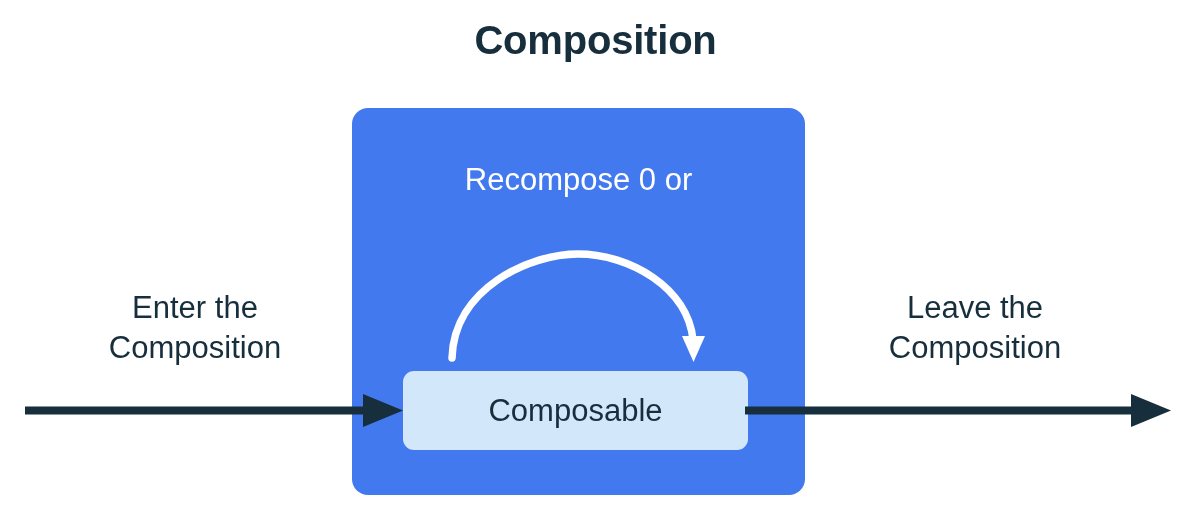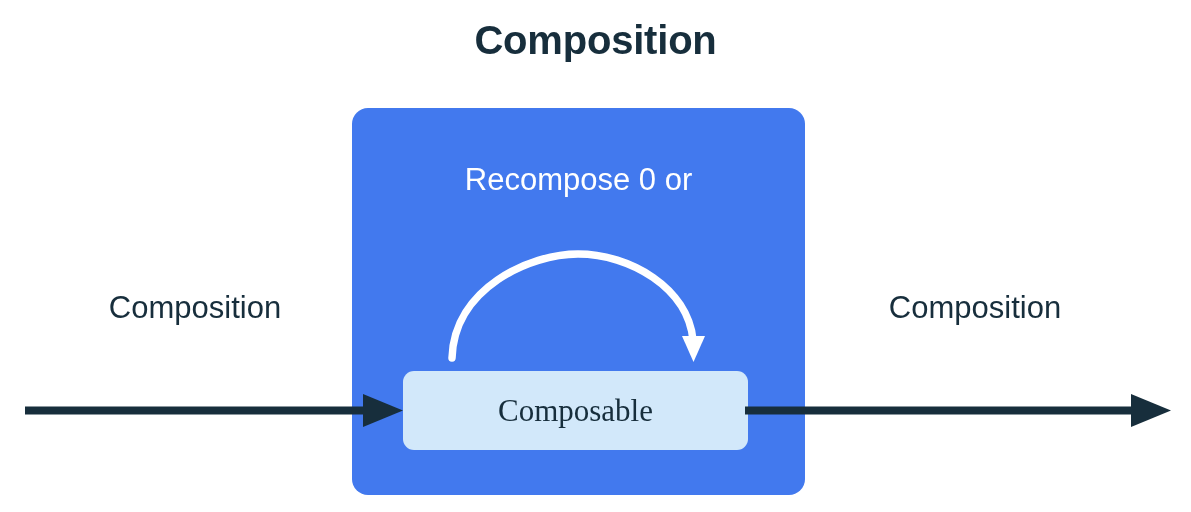--- a/index.html
+++ b/index.html
@@ -69,21 +69,20 @@
     background: #D2E8FA;
     border-radius: 11px;
     display: flex;
     align-items: center;
     justify-content: center;
   }
   #composable-label {
     font-size: 31px;
     color: #172E3C;
     line-height: 1;
-    font-family: Liberation Serif, serif;
   }
   
   #enter-arrow {
     position: absolute;
     left: 25px;
     top: 390px;
     width: 380px;
     height: 41px;
   }
   #leave-arrow {
@@ -138,20 +137,22 @@
     <rect x="0" y="16.5" width="345" height="8" fill="#172E3C"></rect>
     <polygon points="338,4 338,37 378,20.5" fill="#172E3C"></polygon>
   </svg>
 
   <svg id="leave-arrow" viewBox="0 0 428 41" xmlns="http://www.w3.org/2000/svg">
     <rect x="0" y="16.5" width="393" height="8" fill="#172E3C"></rect>
     <polygon points="386,4 386,37 426,20.5" fill="#172E3C"></polygon>
   </svg>
 
   <div id="enter-label" class="side-caption">
+    <div>Enter the</div>
     <div>Composition</div>
   </div>
 
   <div id="leave-label" class="side-caption">
+    <div>Leave the</div>
     <div>Composition</div>
   </div>
 
 </div>
 
 </body></html>

